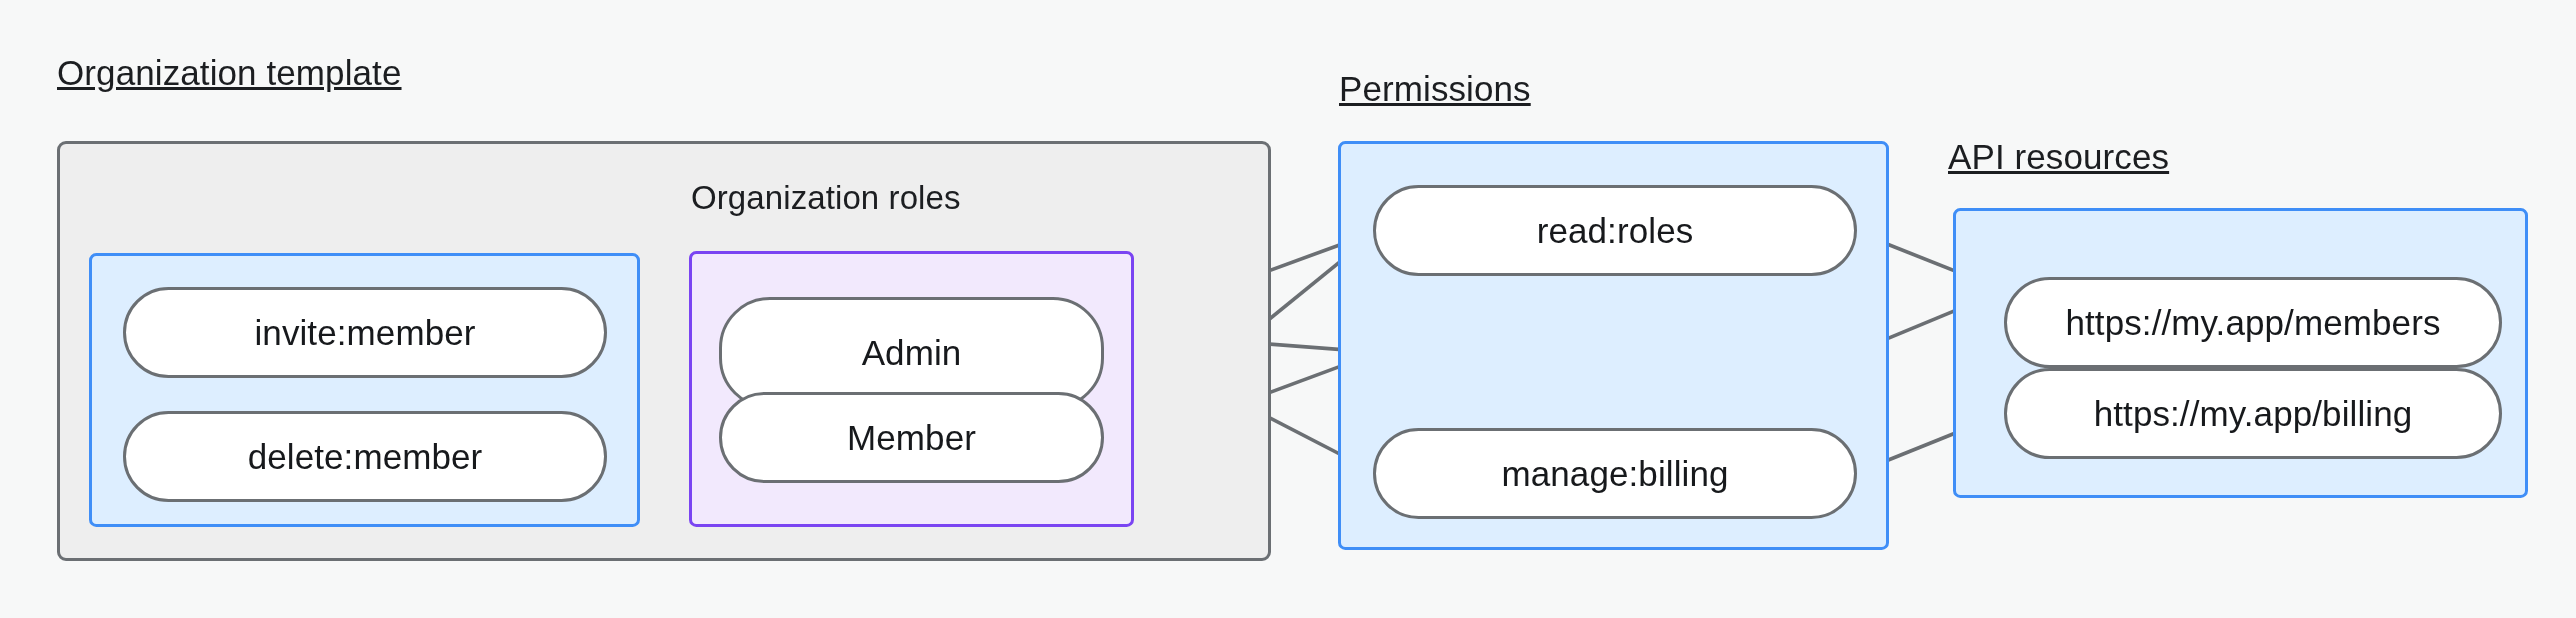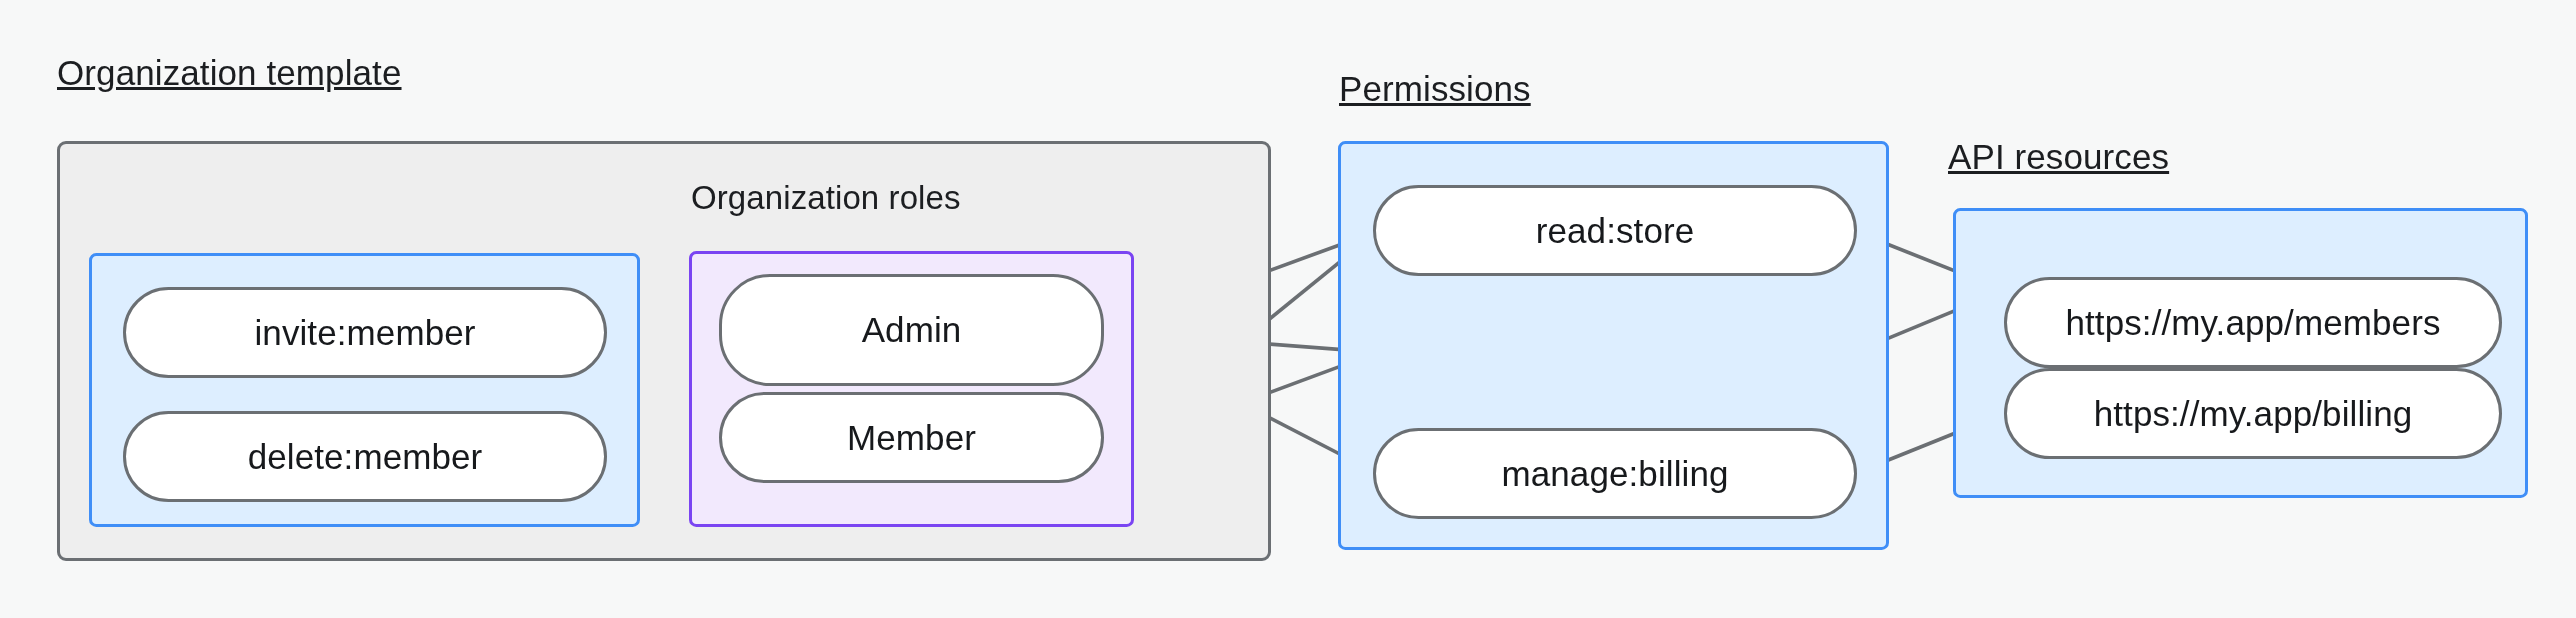--- a/index.html
+++ b/index.html
@@ -130,29 +130,29 @@
   <div class="box box-blue" style="left:89px; top:253px; width:551px; height:274px;"></div>
 
   <div class="pill" style="left:123px; top:287px; width:484px; height:91px;">invite:member</div>
 
   <div class="pill" style="left:123px; top:411px; width:484px; height:91px;">delete:member</div>
 
   <div class="inner-label" style="left:691px; top:181px;">Organization roles</div>
 
   <div class="box box-purple" style="left:689px; top:251px; width:445px; height:276px;"></div>
 
-  <div class="pill" style="left:719px; top:274px; width:385px; height:112px;text-align:center;">Admin</div>
+  <div class="pill" style="left:719px; top:297px; width:385px; height:112px;text-align:center;">Admin</div>
 
   <div class="pill" style="left:719px; top:392px; width:385px; height:91px;">Member</div>
 
   <div class="group-label" style="left:1339px; top:71px;">Permissions</div>
 
   <div class="box box-blue" style="left:1338px; top:141px; width:551px; height:409px;"></div>
 
-  <div class="pill" style="left:1373px; top:185px; width:484px; height:91px;">read:store</div>
+  <div class="pill" style="left:1373px; top:185px; width:484px; height:91px;">read:roles</div>
 
 
   <div class="pill" style="left:1373px; top:428px; width:484px; height:91px;">manage:billing</div>
 
   <div class="group-label" style="left:1948px; top:139px;">API resources</div>
 
   <div class="box box-blue" style="left:1953px; top:208px; width:575px; height:290px;"></div>
 
   <div class="pill" style="left:2004px; top:245px; width:498px; height:91px;margin-top:32px;">https://my.app/members</div>
 

